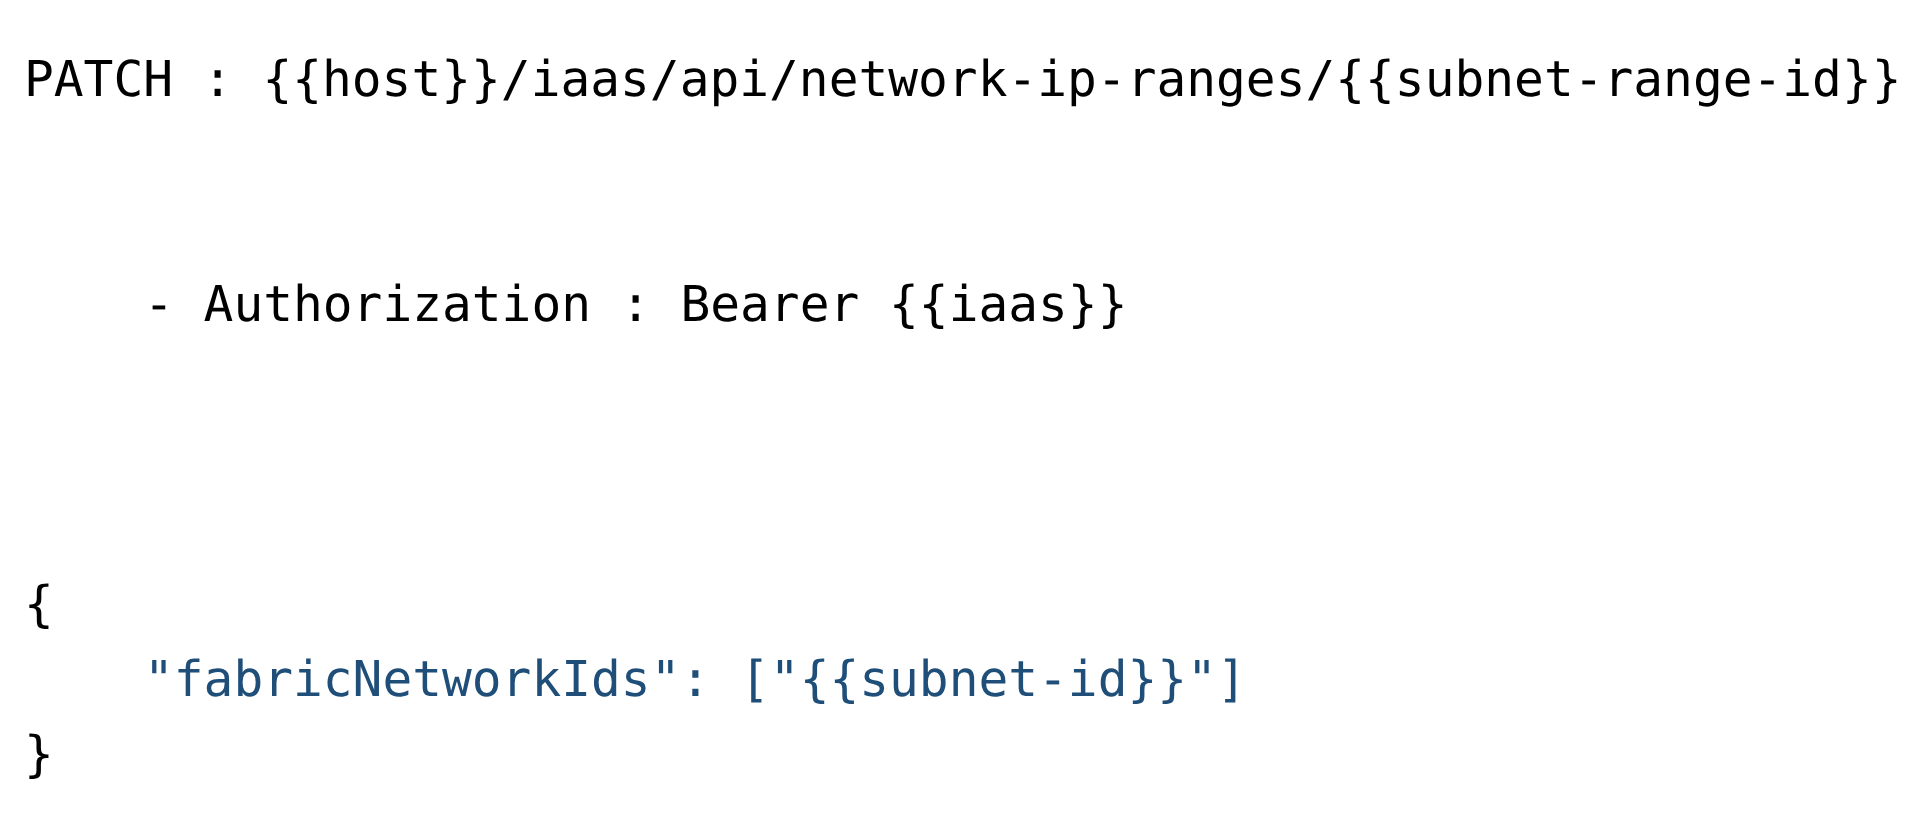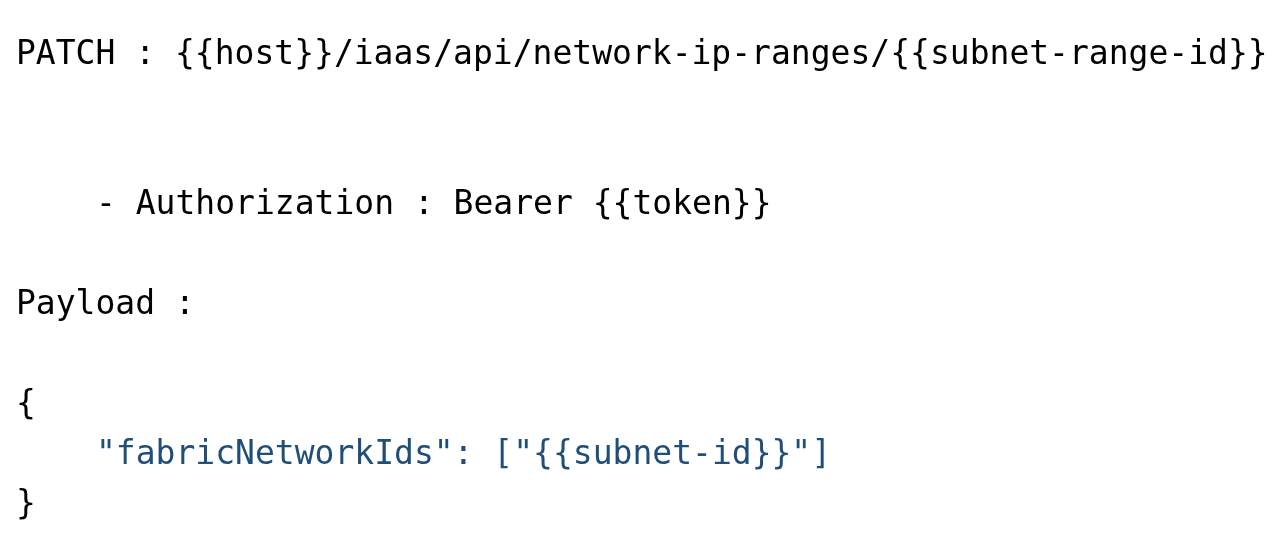--- a/index.html
+++ b/index.html
@@ -62,25 +62,24 @@
 </head>
 <body>
 
 <div id="snippet">
 
   <div class="code-line row-0 ink-black">PATCH : {{host}}/iaas/api/network-ip-ranges/{{subnet-range-id}}</div>
 
   <div class="code-line row-1 ink-black empty-line"> </div>
 
 
-  <div class="code-line row-3 ink-black" style="left:96px;">- Authorization : Bearer {{token}}</div>
+  <div class="code-line row-3 ink-black" style="left:96px;">- Authorization : Bearer {{iaas}}</div>
 
   <div class="code-line row-4 ink-black empty-line"> </div>
 
-  <div class="code-line row-5 ink-black">Payload :</div>
 
   <div class="code-line row-6 ink-black empty-line"> </div>
 
   <div class="code-line row-7 ink-black">{</div>
 
   <div class="code-line row-8 ink-blue" style="left:96px;">"fabricNetworkIds": ["{{subnet-id}}"]</div>
 
   <div class="code-line row-9 ink-black">}</div>
 
 </div>

